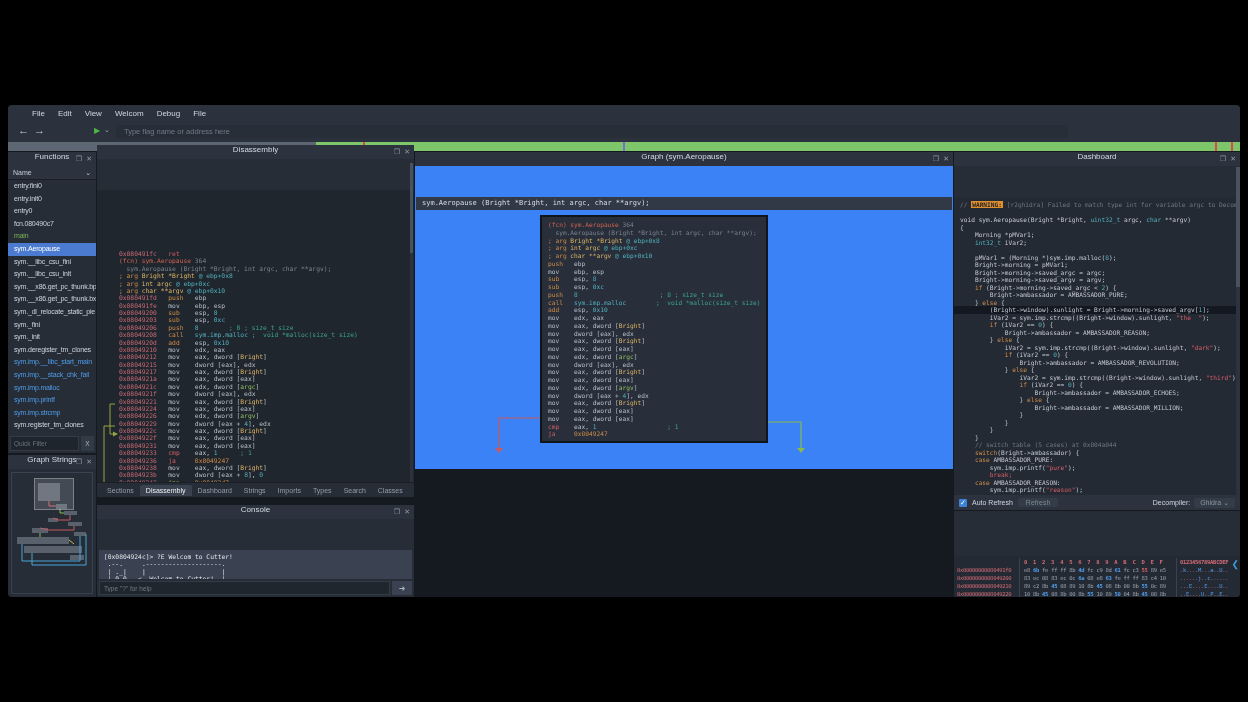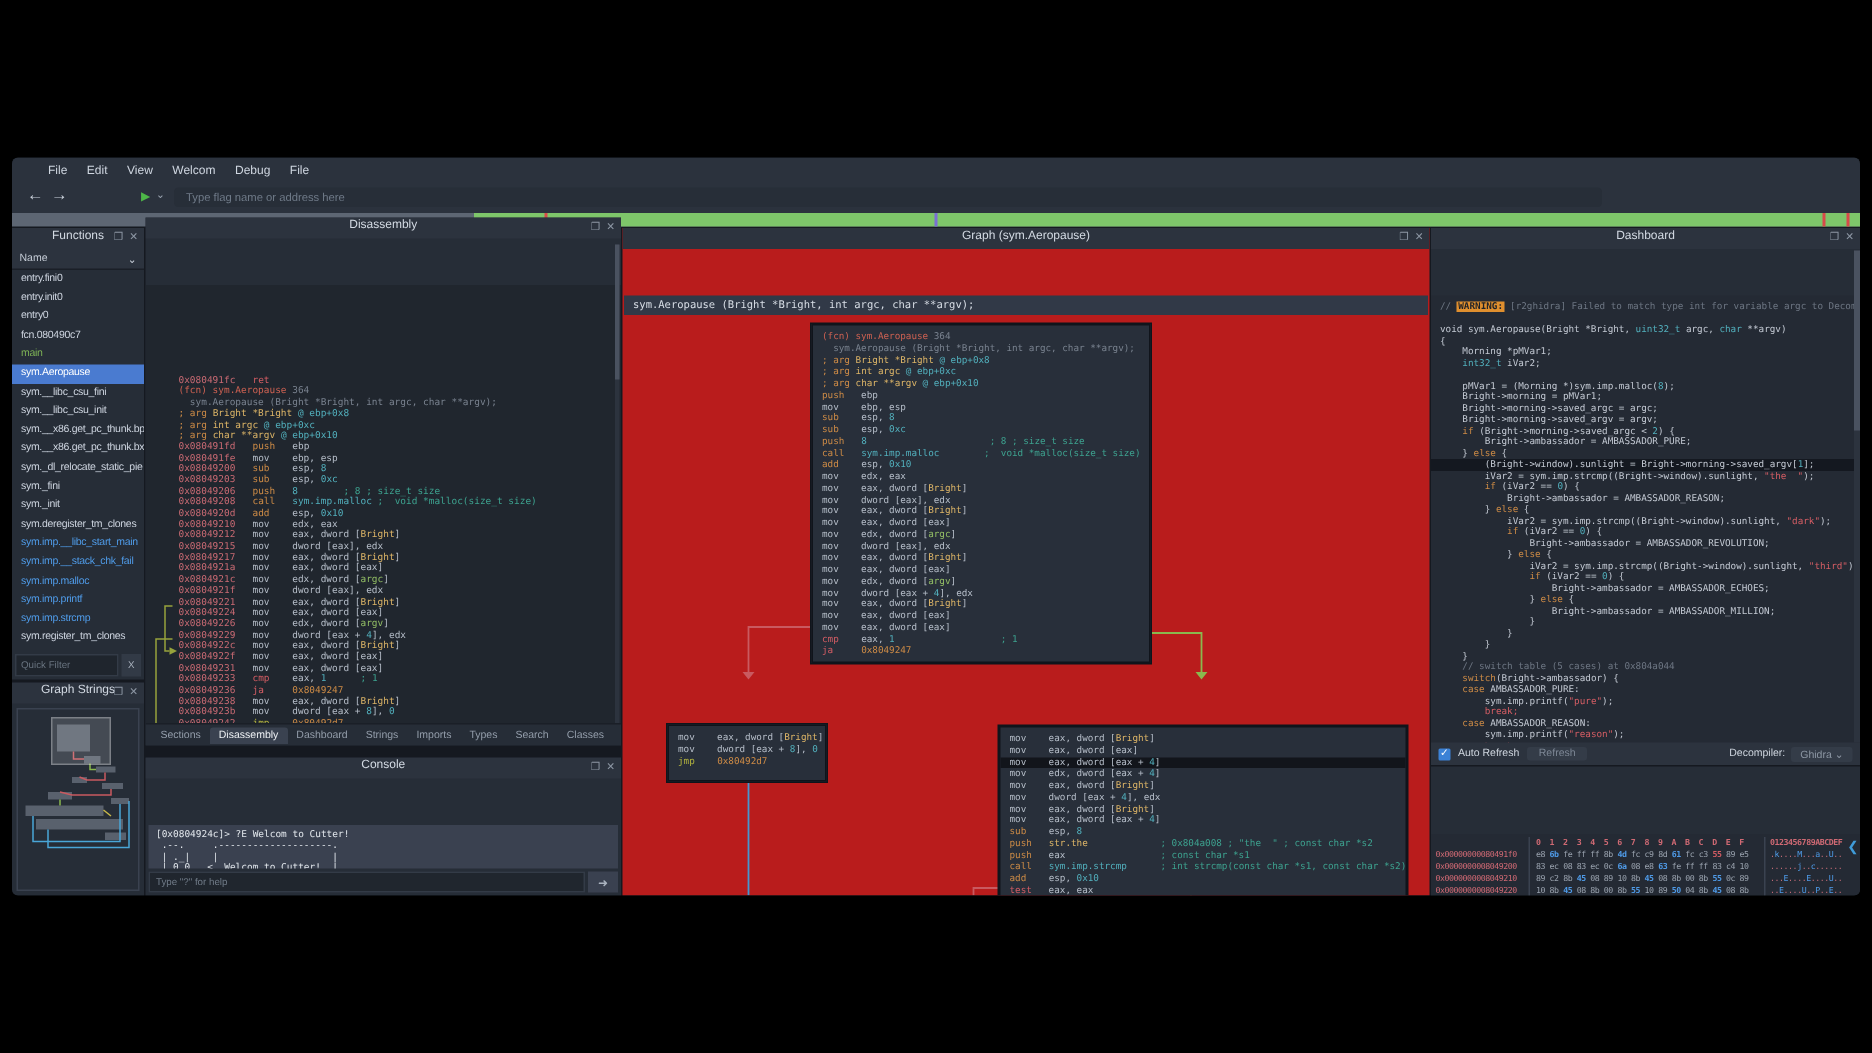--- a/index.html
+++ b/index.html
@@ -73,21 +73,21 @@
   #console-panel{left:89px;top:400px;width:317px;height:92px;}
   #console-out{position:absolute;top:15px;left:2px;right:2px;bottom:18px;background:#3a4150;
     color:#e2e7ec;font-size:6.3px;line-height:7.4px;padding:3px 5px;overflow:hidden;}
   #console-input-row{position:absolute;left:2px;bottom:2px;right:2px;height:14px;display:flex;gap:2px;}
   #console-input{flex:1;background:#20262e;border:1px solid #333b47;color:#aab3bf;font-size:6.5px;
     padding:0 4px;min-width:0;}
   #console-input::placeholder{color:#707b88;}
   #console-send{width:20px;background:#3a4150;color:#aab3bf;font-size:8px;display:flex;
     align-items:center;justify-content:center;}
   
-  #graph-panel{left:407px;top:47px;width:538px;height:445px;background:#b91c1c;}
+  #graph-panel{left:407px;top:47px;width:538px;height:317px;background:#3b82f6;}
   #graph-sig{position:absolute;top:15px;left:1px;right:1px;height:13px;background:#313947;
     font-size:7px;color:#d8dee6;line-height:13px;padding-left:6px;}
   .gblock{position:absolute;background:#282f3a;border:1px solid #10141b;box-shadow:0 0 0 1px #10141b;
     padding:4px 6px;box-sizing:border-box;}
   .gb .cl{height:7.75px;line-height:7.75px;font-size:6.2px;}
   .gb .cl.hl{margin:0 -6px;padding-left:6px;}
   
   #decompiler-panel{left:946px;top:47px;width:286px;height:358px;}
   #dec-body{position:absolute;top:15px;left:0;right:0;bottom:15px;background:#242a34;
     padding:4px 0 0 6px;overflow:hidden;}

